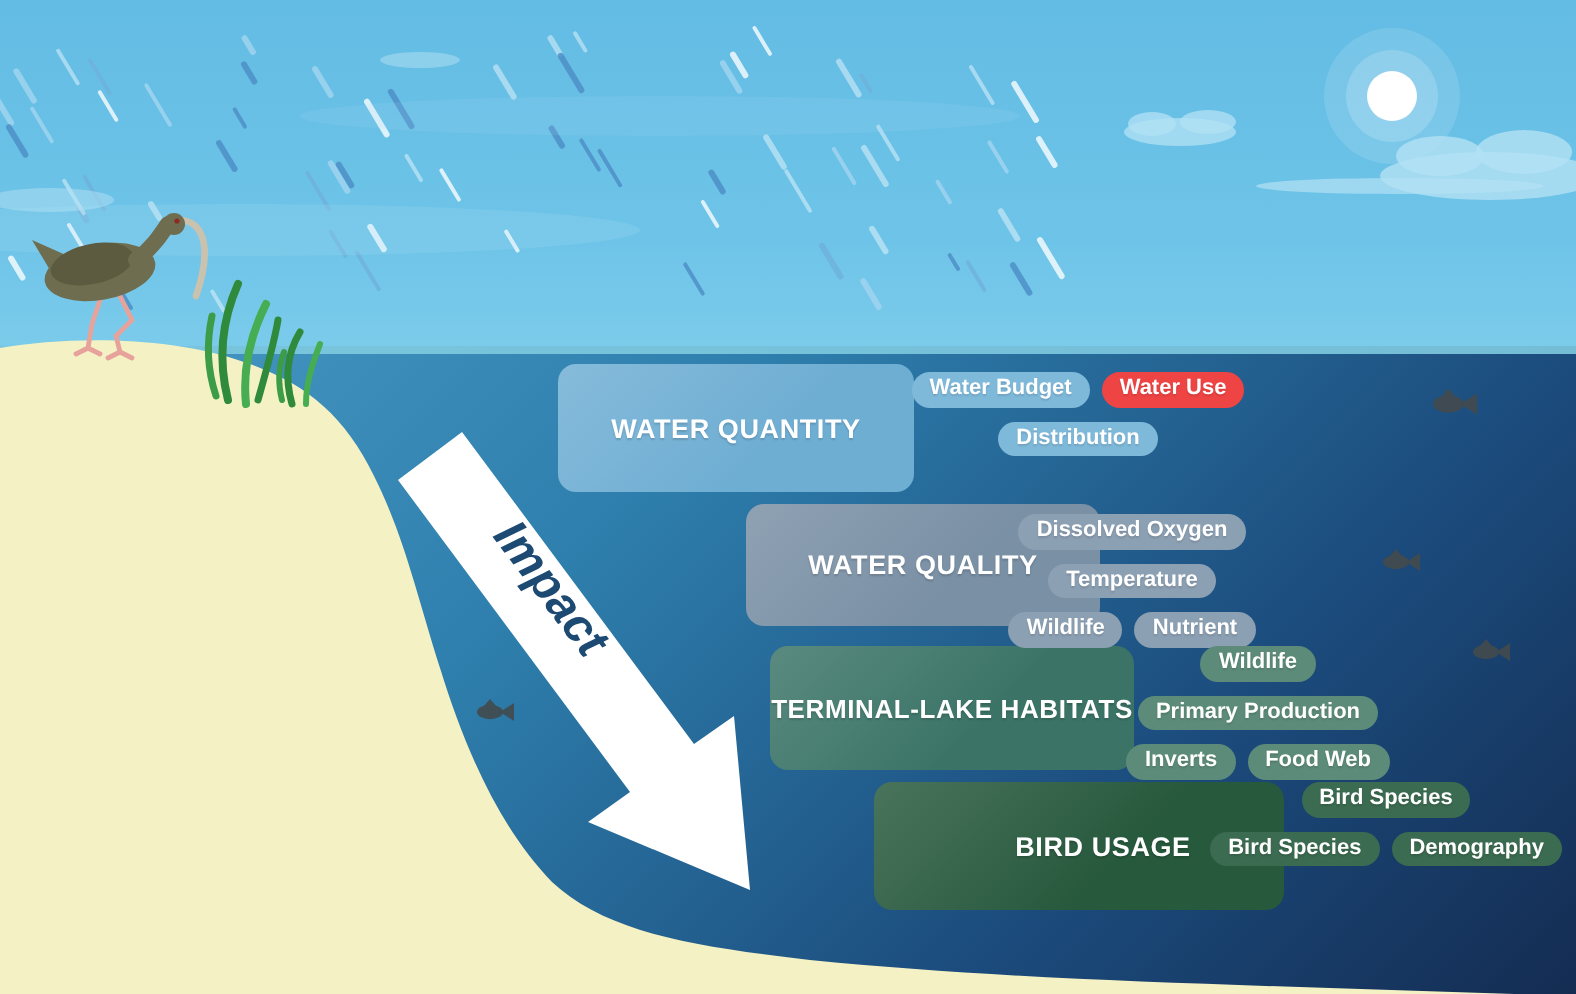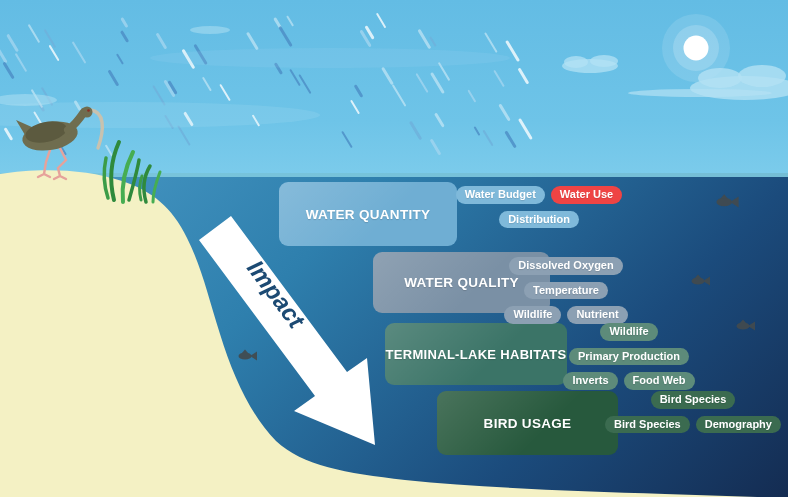--- a/index.html
+++ b/index.html
@@ -194,21 +194,21 @@
 
     <g>
       <polygon points="199,240 231,216 347,372 367,358 375,445 294,411 315,396" fill="#FFFFFF"></polygon>
       <text transform="translate(246,268) rotate(53)" font-family="Liberation Sans, sans-serif" font-size="24" font-weight="bold" font-style="italic" fill="#1C4A73">Impact</text>
     </g>
   </svg>
 
   <div class="flow-box b0" style="background-color: rgb(111, 174, 211);">WATER QUANTITY</div>
   <div class="flow-box b1" style="background-color: rgb(122, 144, 165);">WATER QUALITY</div>
   <div class="flow-box b2" style="background-color: rgb(59, 116, 103);">TERMINAL-LAKE HABITATS</div>
-  <div class="flow-box b3" style="background-color: rgb(39, 89, 61);">BIRD USAGE</div>
+  <div class="flow-box b3" style="background-color: rgb(39, 89, 61); padding-left: 24px;">BIRD USAGE</div>
 
   <div class="tag-group g0">
     <div class="tag-row">
       <span class="tag" style="background-color: rgb(127, 185, 218);">Water Budget</span>
       <span class="tag" style="background-color: #ef4444;">Water Use</span>
     </div>
     <div class="tag-row">
       <span class="tag" style="background-color: rgb(127, 185, 218);">Distribution</span>
     </div>
   </div>

